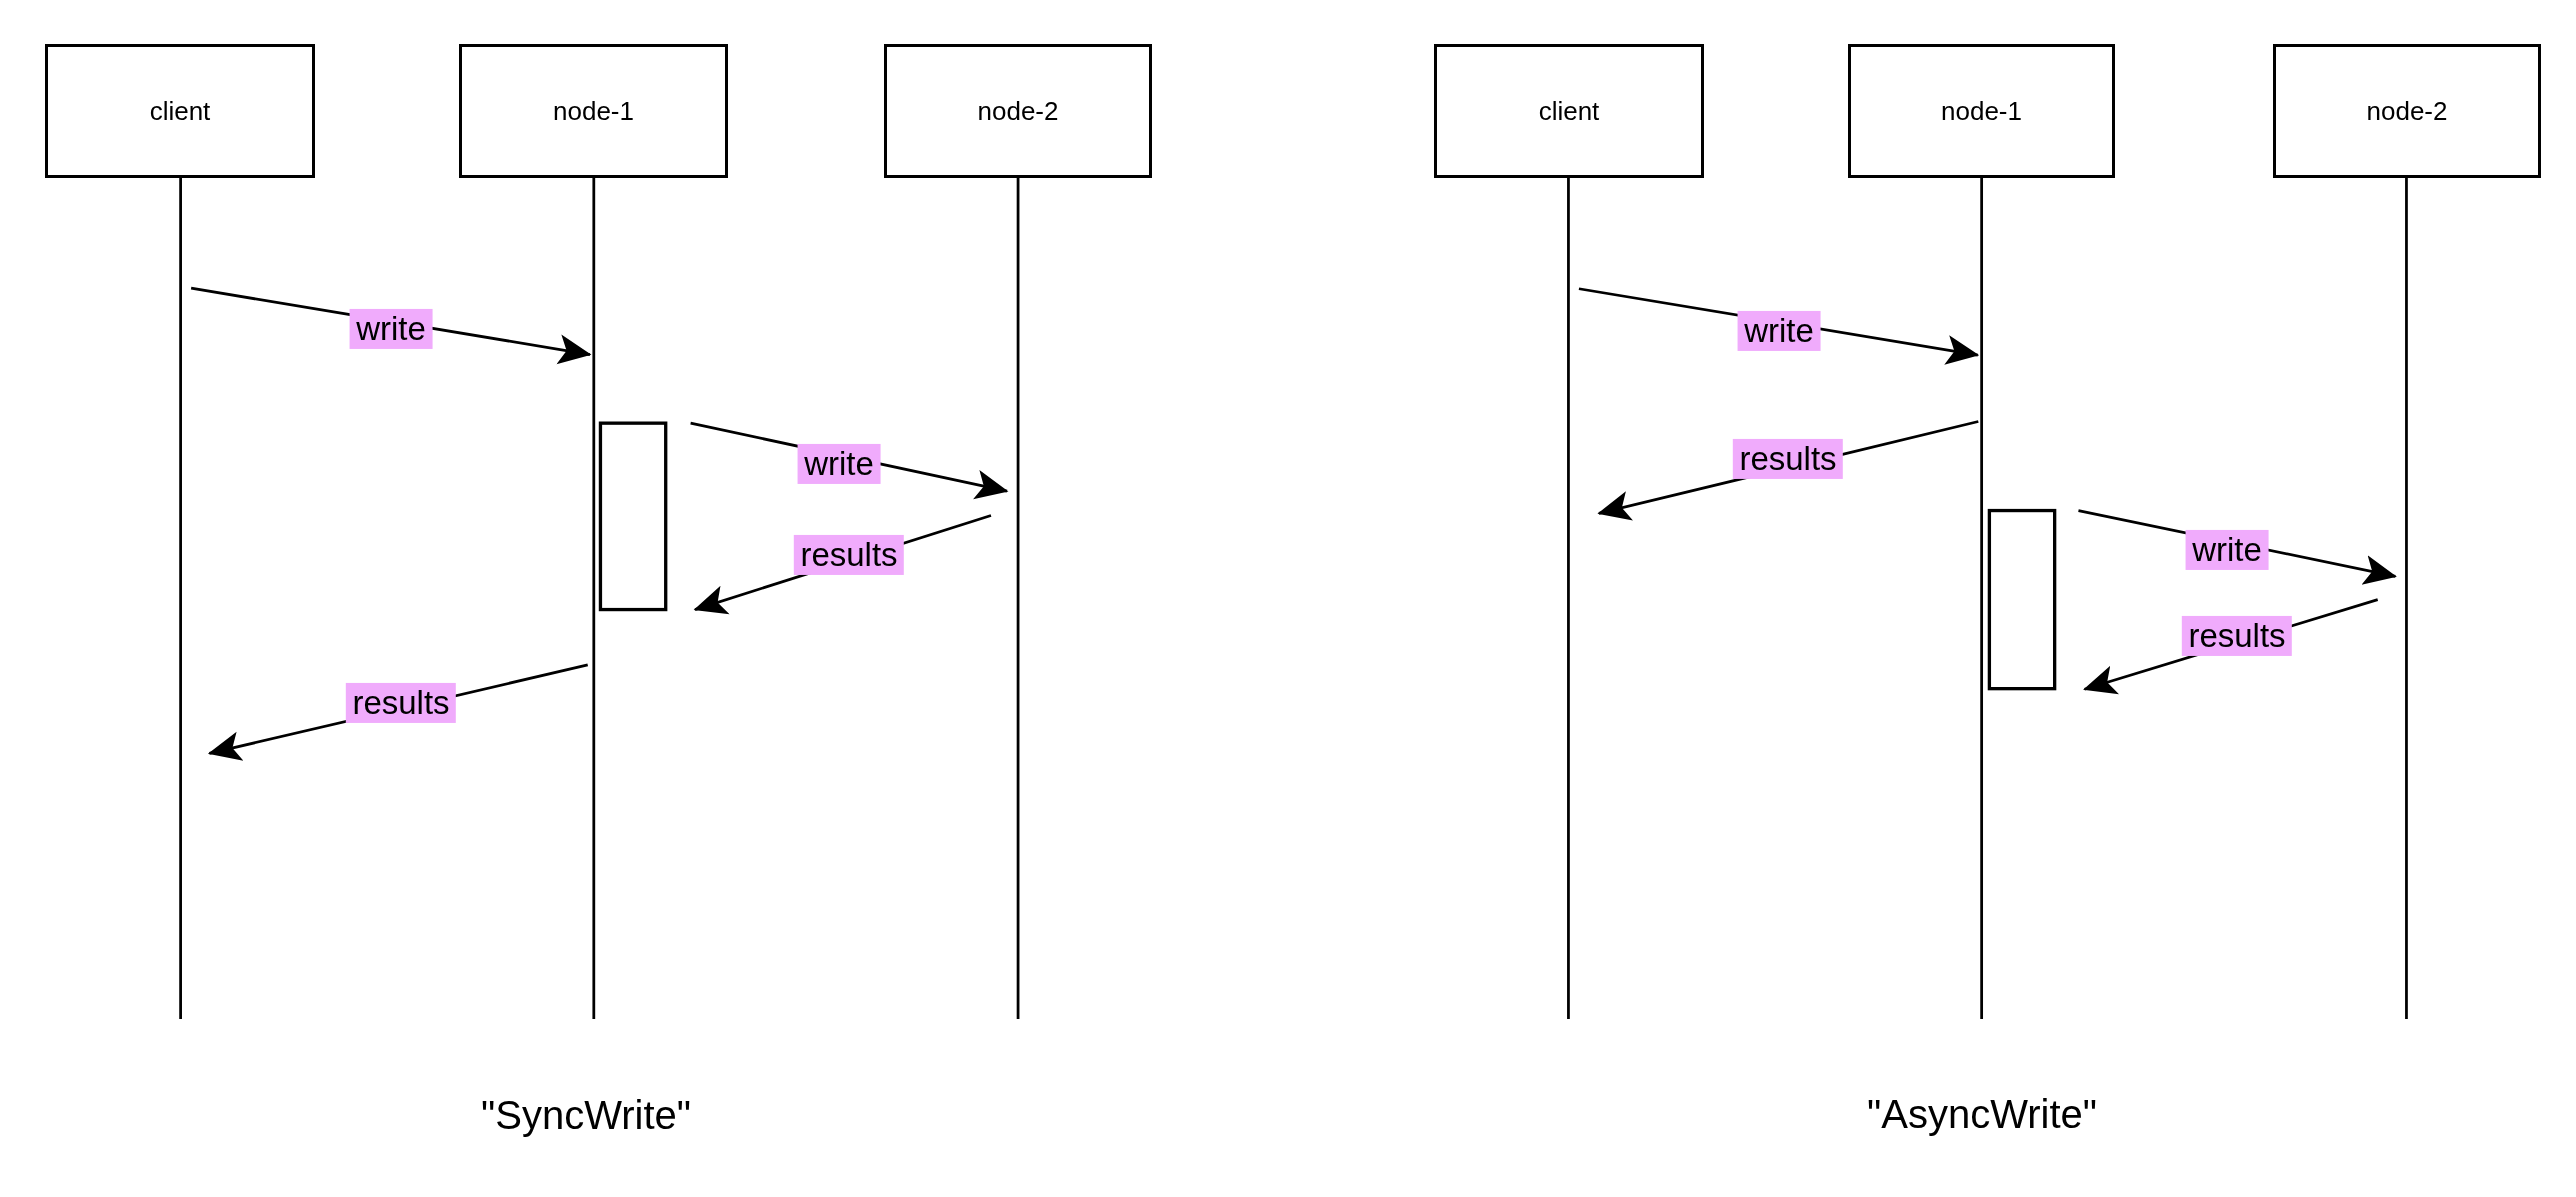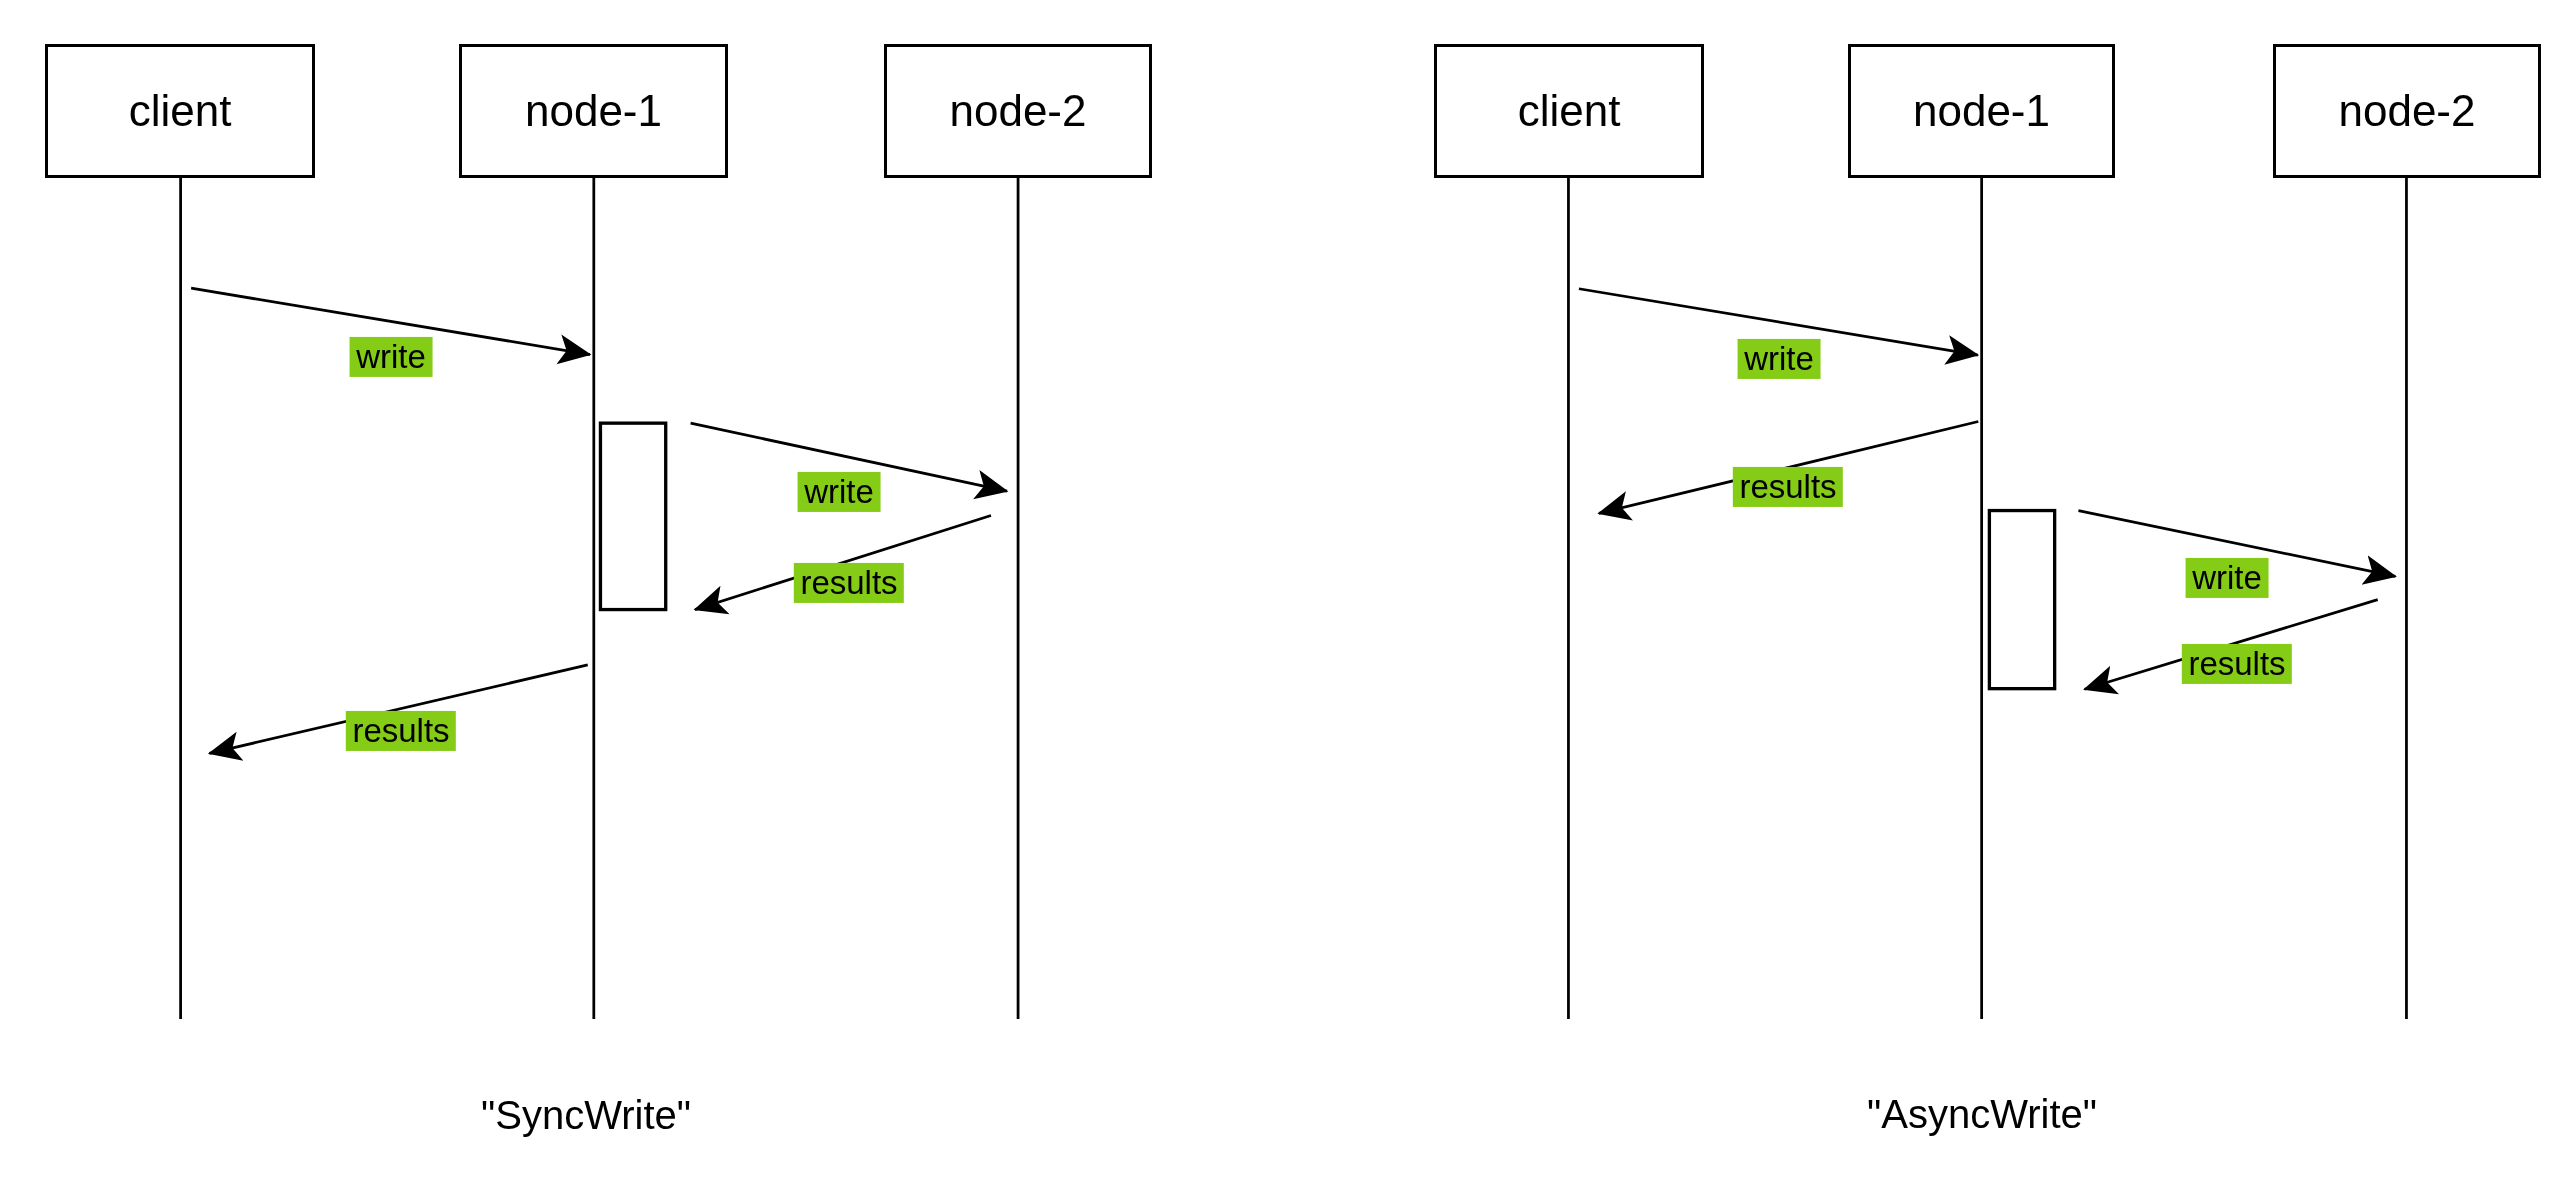--- a/index.html
+++ b/index.html
@@ -12,32 +12,31 @@
   .lines-layer {
     position: absolute; left: 0; top: 0;
     width: 2576px; height: 1197px;
   }
   .actor-box {
     position: absolute;
     box-sizing: border-box;
     border: 3.3px solid #000000;
     background: #ffffff;
     display: flex; align-items: center; justify-content: center;
-    font-size: 44px;
+    font-size: 26px;
     line-height: 1;
   }
   .msg-label {
     position: absolute;
     transform: translate(-50%, -50%);
-    background: #84cc16;
+    background: #f0abfc;
     font-size: 33px;
     line-height: 1.15;
     padding: 1.1px 6.6px;
     white-space: nowrap;
-    margin-top: 28px;
   }
   .caption {
     position: absolute;
     transform: translate(-50%, -50%);
     font-size: 40px;
     line-height: 1.2;
     white-space: nowrap;
   }
 </style>
 </head>

